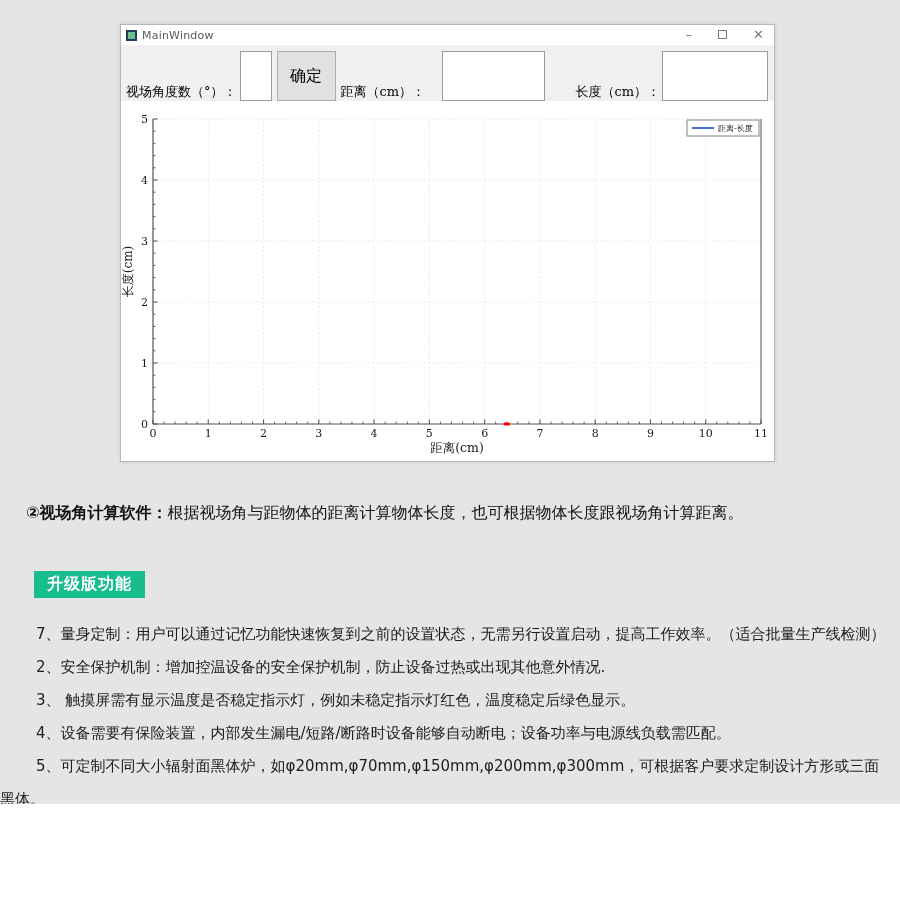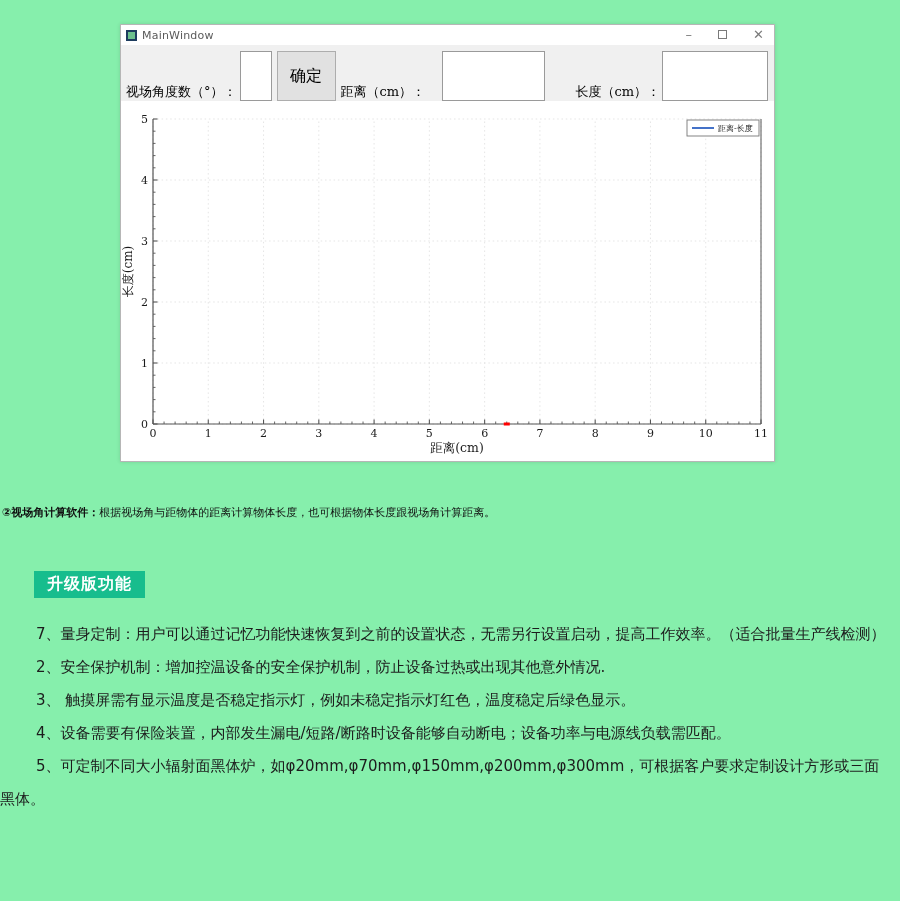--- a/index.html
+++ b/index.html
@@ -1,19 +1,19 @@
 <!DOCTYPE html>
 <html><head>
 <meta charset="utf-8">
 <style>
   * { margin:0; padding:0; box-sizing:border-box; }
   html,body { background:#ffffff; }
   .page {
-    position:relative; width:900px; height:901px; overflow:hidden;
-    background:#86efac;
+    position:relative; width:900px; height:804px; overflow:hidden;
+    background:#e5e5e5;
     font-family:"DejaVu Sans","Liberation Sans",sans-serif;
   }
 
   
   .window {
     position:absolute; left:120px; top:24px; width:655px; height:438px;
     background:#ffffff; border:1px solid #b6b6b6;
     box-shadow:0 0 4px rgba(0,0,0,0.12);
   }
   .titlebar {
@@ -54,22 +54,22 @@
   }
   .tspacer { flex:1; }
 
   
   .figure { position:relative; width:653px; height:360px; background:#ffffff; }
   .figure svg { position:absolute; left:0; top:0; }
   .figure text { font-family:"DejaVu Serif","Liberation Serif",serif; fill:#1a1a1a; }
 
   
   .caption {
-    position:absolute; left:2px; top:502px; width:870px;
-    font-size:11px; color:#111; line-height:22px;
+    position:absolute; left:26px; top:502px; width:870px;
+    font-size:16px; color:#111; line-height:22px;
   }
   .caption b { font-weight:bold; }
 
   
   .badge {
     position:absolute; left:10px; top:571px; height:27px;
     display:inline-flex; align-items:center; padding:0 13px;
     color:#ffffff; font-size:16px; font-weight:bold; letter-spacing:1px;
   }
 

